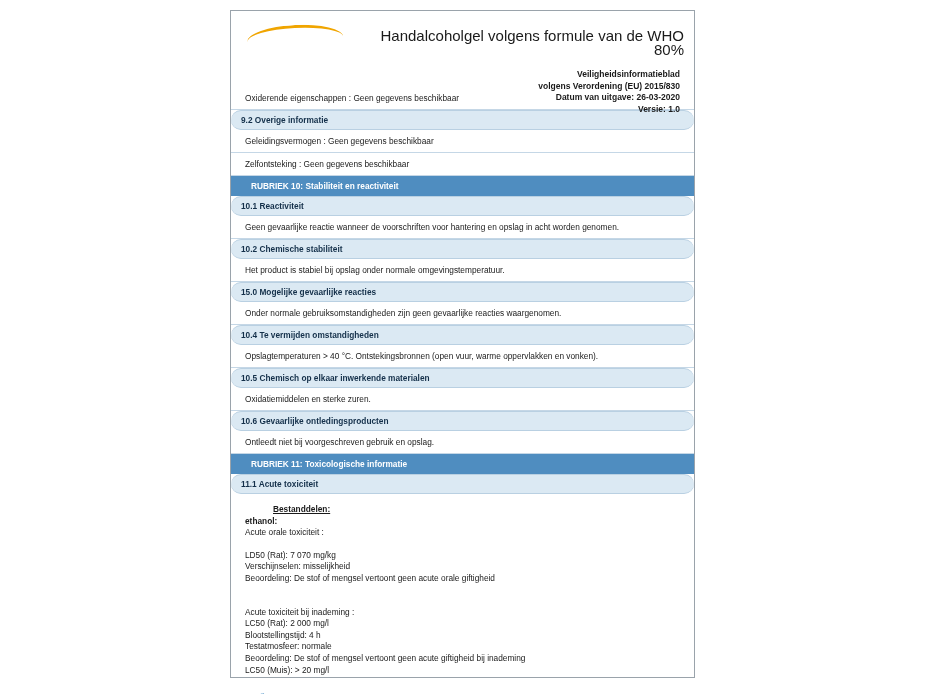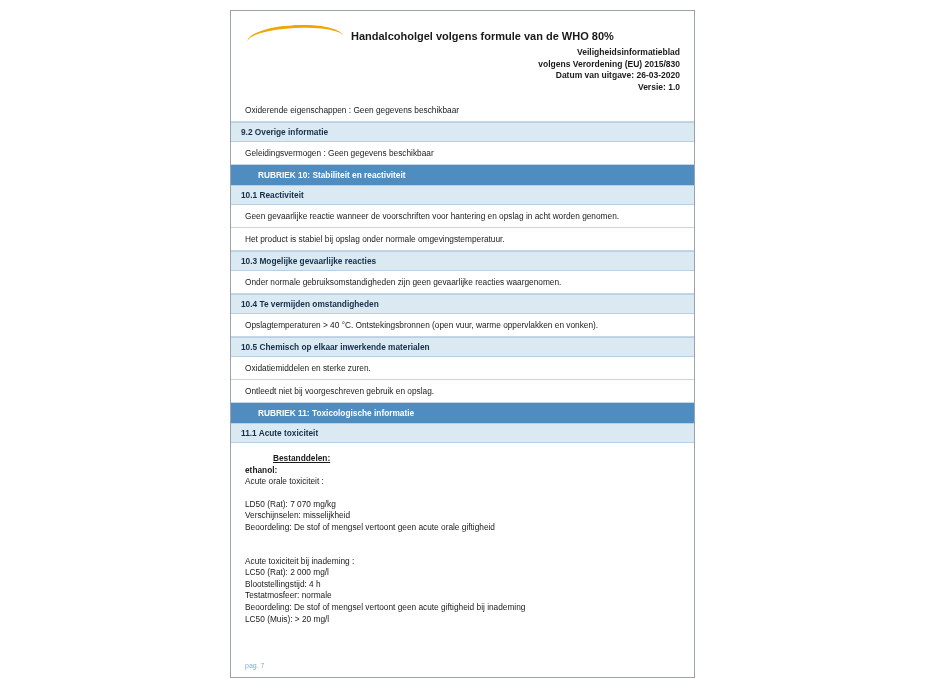--- a/index.html
+++ b/index.html
@@ -56,35 +56,35 @@
     position: absolute;
     left: 6px;
     top: 2px;
     width: 96px;
     height: 14px;
     border-top: 3px solid #f0a500;
     border-radius: 60% 60% 0 0 / 100% 100% 0 0;
     transform: rotate(-3deg);
   }
   .doc-title {
-    text-align: left;
-    font-size: 11px;
-    font-weight: bold;
+    text-align: right;
+    font-size: 15px;
+    font-weight: normal;
     color: #1a1a1a;
     padding-left: 110px;
     padding-top: 10px;
     line-height: 14px;
   }
   .doc-meta {
     text-align: right;
     font-size: 8.5px;
     font-weight: bold;
     color: #1a1a1a;
     line-height: 11.5px;
-    margin-top: 4px;
+    margin-top: 12px;
     padding-right: 4px;
   }
   
   .body {
     flex: 1;
     display: flex;
     flex-direction: column;
   }
   .row {
     box-sizing: border-box;
@@ -98,24 +98,25 @@
     border-bottom: 1px solid #c5d7e6;
   }
   .row.sub {
     background: #dbe9f3;
     padding: 4px 10px 4px 10px;
     font-size: 8.3px;
     font-weight: bold;
     color: #14304a;
     border-top: 1px solid #b9d0e2;
     border-bottom: 1px solid #b9d0e2;
+    border-radius: 10px;
   }
   .row.section {
     background: #4f8dc0;
-    padding: 5px 10px 5px 27px;
+    padding: 5px 10px 5px 20px;
     font-size: 8.3px;
     font-weight: bold;
     color: #ffffff;
   }
   .block {
     padding: 10px 10px 10px 14px;
     font-size: 8.3px;
     color: #1a1a1a;
     line-height: 11.6px;
     flex: 1;
@@ -145,30 +146,33 @@
         <div>volgens Verordening (EU) 2015/830</div>
         <div>Datum van uitgave: 26-03-2020</div>
         <div>Versie: 1.0</div>
       </div>
     </div>
 
     <div class="body">
       <div class="row plain">Oxiderende eigenschappen : Geen gegevens beschikbaar</div>
       <div class="row sub">9.2 Overige informatie</div>
       <div class="row plain">Geleidingsvermogen : Geen gegevens beschikbaar</div>
+      <div class="row plain">Zelfontsteking : Geen gegevens beschikbaar</div>
       <div class="row section">RUBRIEK 10: Stabiliteit en reactiviteit</div>
       <div class="row sub">10.1 Reactiviteit</div>
       <div class="row plain">Geen gevaarlijke reactie wanneer de voorschriften voor hantering en opslag in acht worden genomen.</div>
+      <div class="row sub">10.2 Chemische stabiliteit</div>
       <div class="row plain">Het product is stabiel bij opslag onder normale omgevingstemperatuur.</div>
-      <div class="row sub">10.3 Mogelijke gevaarlijke reacties</div>
+      <div class="row sub">15.0 Mogelijke gevaarlijke reacties</div>
       <div class="row plain">Onder normale gebruiksomstandigheden zijn geen gevaarlijke reacties waargenomen.</div>
       <div class="row sub">10.4 Te vermijden omstandigheden</div>
       <div class="row plain">Opslagtemperaturen &gt; 40 °C. Ontstekingsbronnen (open vuur, warme oppervlakken en vonken).</div>
       <div class="row sub">10.5 Chemisch op elkaar inwerkende materialen</div>
       <div class="row plain">Oxidatiemiddelen en sterke zuren.</div>
+      <div class="row sub">10.6 Gevaarlijke ontledingsproducten</div>
       <div class="row plain">Ontleedt niet bij voorgeschreven gebruik en opslag.</div>
       <div class="row section">RUBRIEK 11: Toxicologische informatie</div>
       <div class="row sub">11.1 Acute toxiciteit</div>
 
       <div class="block">
         <div class="u">Bestanddelen:</div>
         <div><b>ethanol:</b></div>
         <div>Acute orale toxiciteit  :</div>
         <div class="spacer-line"></div>
         <div>LD50 (Rat): 7 070 mg/kg</div>

